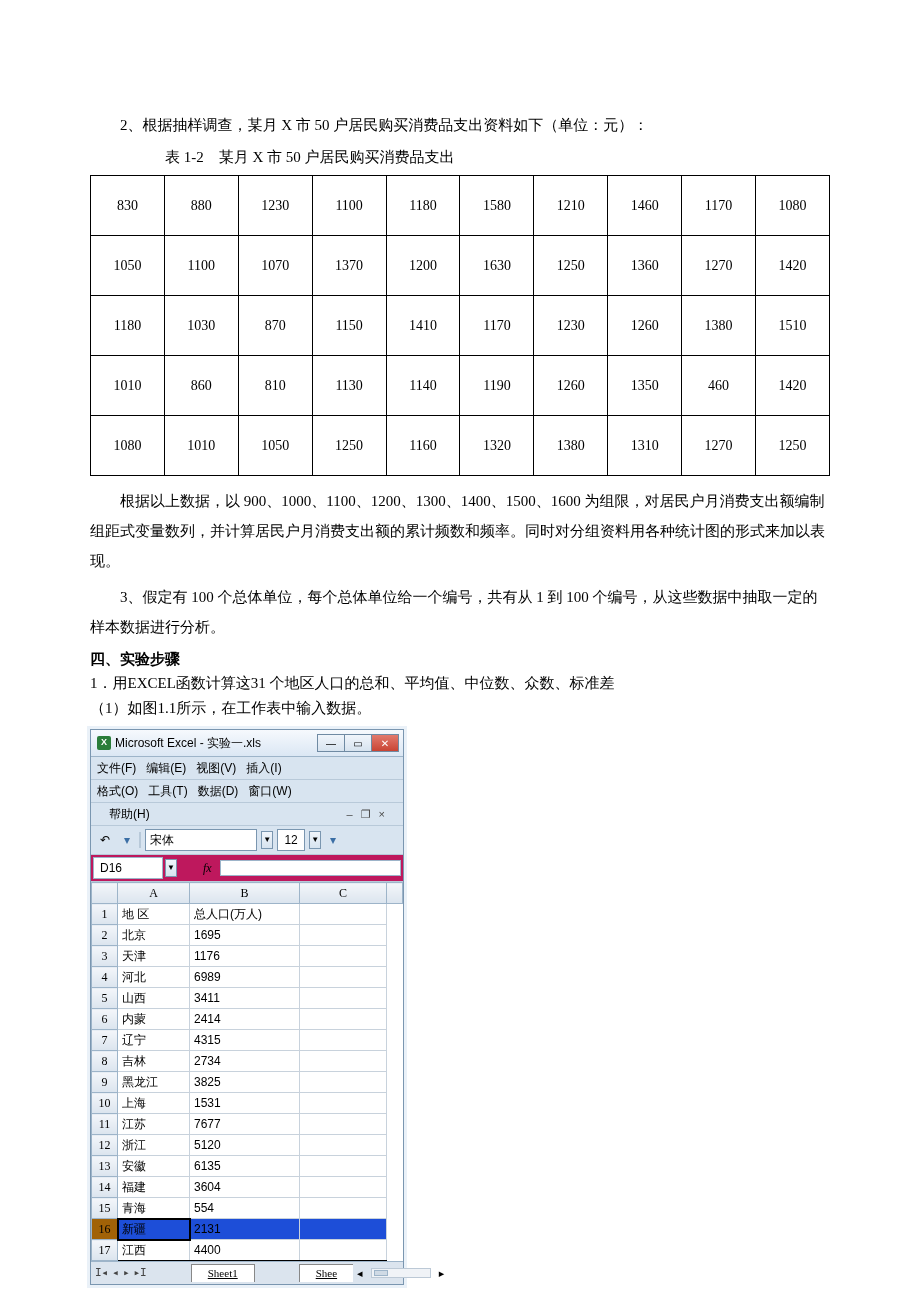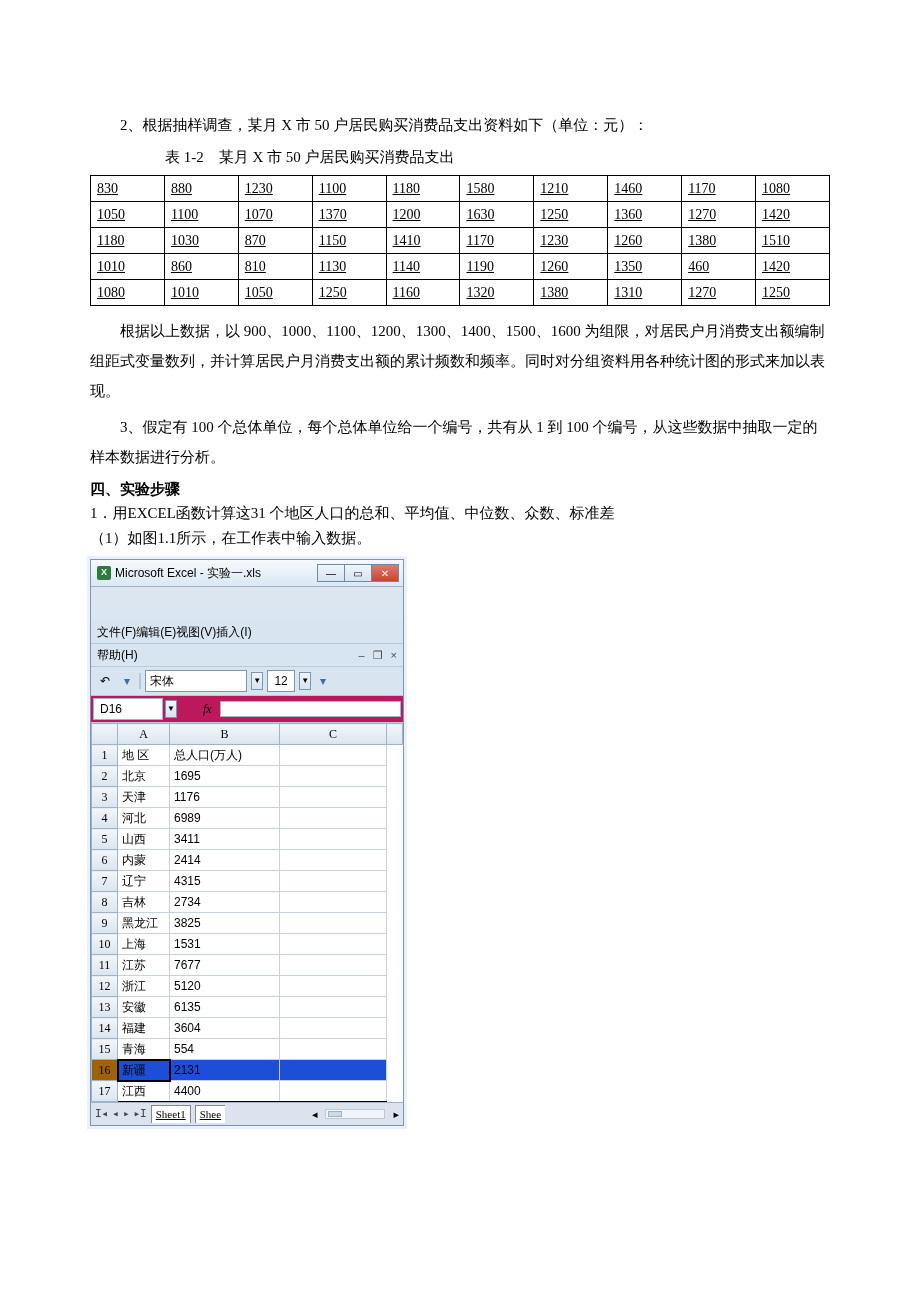--- a/index.html
+++ b/index.html
@@ -16,25 +16,24 @@
     .para-nowrap { white-space: nowrap; }
     .table-caption { text-indent: 5em; margin: 4px 0 6px 0; font-size: 15px; }
     table.data-table {
       border-collapse: collapse;
       width: 100%;
       margin-bottom: 10px;
       font-size: 14px;
     }
     table.data-table td {
       border: 1px solid #000;
-      padding: 2px 6px;
-      text-align: left;
+      padding: 19px 6px;
+      text-align: center;
       width: 10%;
       font-family: "Times New Roman", serif;
-      text-decoration: underline;
     }
     .section-heading { font-weight: bold; font-size: 15px; margin-top: 6px; }
     .step { font-size: 15px; margin-top: 2px; }
 
     
     .excel-window {
       width: 314px;
       border: 1px solid #7a96b0;
       margin-top: 10px;
       font-family: "Microsoft YaHei", "宋体", sans-serif;
@@ -75,25 +74,25 @@
       font-size: 10px;
       margin-left: -1px;
     }
     .win-btn.close { background: linear-gradient(#e27a6d, #c94434); color: #fff; }
     .menubar {
       padding: 2px 6px;
       background: #d8e4f0;
       border-bottom: 1px solid #b8c9d9;
       display: flex;
       flex-wrap: wrap;
-      font-size: 12px;
-      margin-top: 34px;
+      gap: 10px;
+      font-size: 12px;
     }
     .menubar-row2 {
-      padding: 2px 6px;
+      padding: 2px 18px;
       background: #d8e4f0;
       border-bottom: 1px solid #b8c9d9;
       display: flex;
       position: relative;
     }
     .menubar-row2 .help-left { flex: 1; }
     .doc-close { display: flex; gap: 8px; font-size: 11px; color: #4a4a4a; align-items:center;}
     .toolbar {
       display: flex;
       align-items: center;
@@ -104,21 +103,21 @@
       font-size: 12px;
     }
     .tb-btn {
       padding: 1px 4px;
       border: 1px solid transparent;
     }
     .font-select {
       background: #fff;
       border: 1px solid #7a96b0;
       padding: 1px 4px;
-      width: 102px;
+      width: 112px;
       font-size: 12px;
     }
     .size-select {
       background: #fff;
       border: 1px solid #7a96b0;
       padding: 1px 4px;
       width: 28px;
       text-align: center;
     }
     .dropdown-arrow {
@@ -160,38 +159,38 @@
     .sheet td {
       border: 1px solid #c8d2dc;
       padding: 1px 4px;
       text-align: left;
       height: 18px;
     }
     .sheet th.rowhdr {
       width: 26px;
       text-align: center;
     }
-    .sheet td.colA { width: 52px; }
+    .sheet td.colA { width: 72px; }
     .sheet td.colB { width: 110px; }
     .sel-row th.rowhdr { background: #a16207; }
     .sel-row td { background: #1d4ed8; }
     .sel-cell { outline: 2px solid #000; outline-offset: -1px; }
     .lastrow td { border-bottom: 1px solid #000; }
     .scroll-col { width: 16px; background: #e7edf4; border-left: 1px solid #9db4c9; }
     .tabstrip {
       display: flex;
       align-items: center;
       background: #dbe4ee;
       border-top: 1px solid #9db4c9;
       font-size: 11px;
       padding: 2px 4px;
       gap: 4px;
     }
     .nav-btn { font-family: monospace; color: #444; }
-    .sheet-tab { background: #fff; border: 1px solid #888; border-bottom: none; padding: 0 4px; font-family: "Times New Roman"; text-decoration: underline;}
+    .sheet-tab { background: #fff; border: 1px solid #888; border-bottom: none; padding: 0 16px; font-family: "Times New Roman"; text-decoration: underline; margin-left: 40px;}
     .hscroll { flex: 1; display:flex; align-items:center; gap:8px; justify-content:flex-end;}
     .hscroll .track { width: 60px; height: 10px; background: #f0f3f7; border:1px solid #bcc9d6; position:relative;}
     .hscroll .thumb { position:absolute; left:2px; top:1px; width:14px; height:6px; background:#cfdae5; border:1px solid #9db4c9;}
   </style>
 </head>
 <body>
 
 <p class="para para-nowrap">2、根据抽样调查，某月 X 市 50 户居民购买消费品支出资料如下（单位：元）：</p>
 
 <p class="table-caption">表 1-2　某月 X 市 50 户居民购买消费品支出</p>
@@ -281,20 +280,26 @@
       <span class="win-btn close">✕</span>
     </div>
   </div>
 
   <div class="menubar">
     <span>文件(F)</span>
     <span>编辑(E)</span>
     <span>视图(V)</span>
     <span>插入(I)</span>
   </div>
+  <div class="menubar">
+    <span>格式(O)</span>
+    <span>工具(T)</span>
+    <span>数据(D)</span>
+    <span>窗口(W)</span>
+  </div>
   <div class="menubar-row2">
     <span class="help-left">帮助(H)</span>
     <span class="doc-close">
       <span>–</span>
       <span>❐</span>
       <span>×</span>
     </span>
   </div>
 
   <div class="toolbar">

